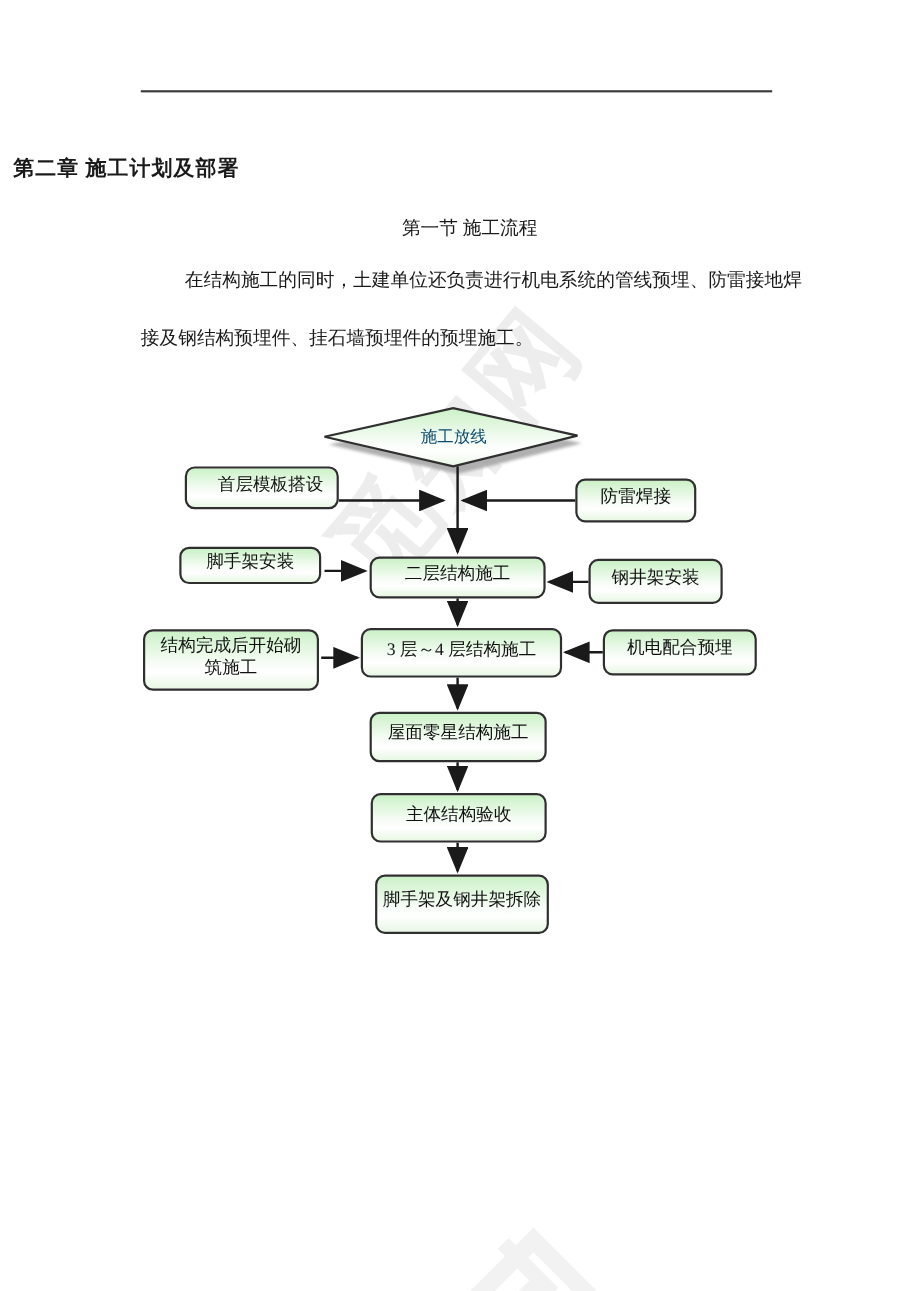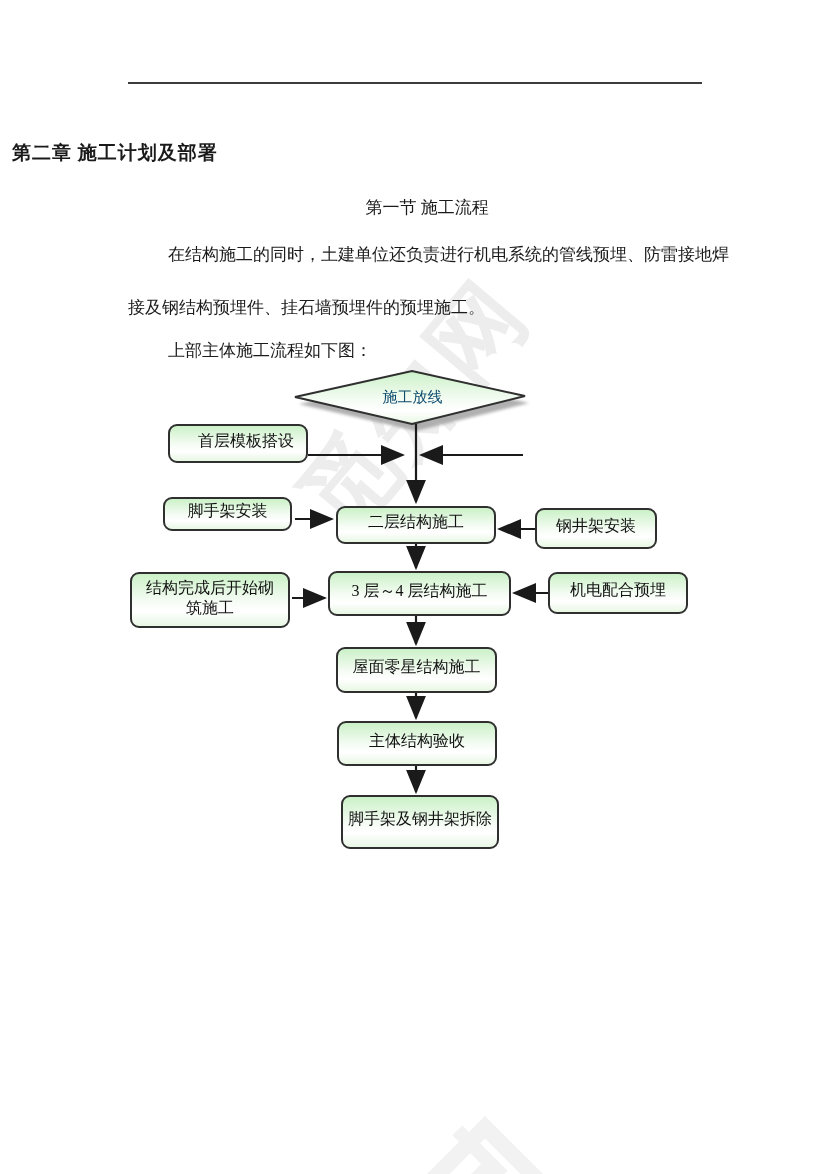--- a/index.html
+++ b/index.html
@@ -111,21 +111,20 @@
   <div class="wm-logo"></div>
   <div class="wm-logo-bar1"></div>
   <div class="wm-logo-bar2"></div>
 
   <div class="header-rule"></div>
 
   <div class="chapter-title">第二章 施工计划及部署</div>
   <div class="section-title">第一节 施工流程</div>
   <div class="body-line l1">在结构施工的同时，土建单位还负责进行机电系统的管线预埋、防雷接地焊</div>
   <div class="body-line l2">接及钢结构预埋件、挂石墙预埋件的预埋施工。</div>
-  <div class="body-line l3">上部主体施工流程如下图：</div>
 
   <svg class="connector-layer" viewBox="0 0 830 1174" xmlns="http://www.w3.org/2000/svg">
     <defs>
       <linearGradient id="gGreen" x1="0" y1="0" x2="0" y2="1">
         <stop offset="0%" stop-color="#cbf1c7"></stop>
         <stop offset="55%" stop-color="#f5fcf4"></stop>
         <stop offset="75%" stop-color="#ffffff"></stop>
         <stop offset="100%" stop-color="#e8f7e4"></stop>
       </linearGradient>
       <filter id="soft" x="-20%" y="-20%" width="140%" height="140%">
@@ -149,20 +148,21 @@
     <line x1="292" y1="598" x2="325" y2="598" stroke="#1a1a1a" stroke-width="2.2" marker-end="url(#ah)"></line>
     <line x1="548" y1="593" x2="514" y2="593" stroke="#1a1a1a" stroke-width="2.2" marker-end="url(#ah)"></line>
     <line x1="416" y1="616" x2="416" y2="644" stroke="#1a1a1a" stroke-width="2.2" marker-end="url(#ah)"></line>
     <line x1="416" y1="693" x2="416" y2="718" stroke="#1a1a1a" stroke-width="2.2" marker-end="url(#ah)"></line>
     <line x1="416" y1="766" x2="416" y2="792" stroke="#1a1a1a" stroke-width="2.2" marker-end="url(#ah)"></line>
   </svg>
 
   <div class="diamond-label">施工放线</div>
 
   <div class="flow-box n0">首层模板搭设</div>
+  <div class="flow-box n1">防雷焊接</div>
   <div class="flow-box n2">脚手架安装</div>
   <div class="flow-box n3">二层结构施工</div>
   <div class="flow-box n4">钢井架安装</div>
   <div class="flow-box n5">结构完成后开始砌筑施工</div>
   <div class="flow-box n6">3 层～4 层结构施工</div>
   <div class="flow-box n7">机电配合预埋</div>
   <div class="flow-box n8">屋面零星结构施工</div>
   <div class="flow-box n9">主体结构验收</div>
   <div class="flow-box n10">脚手架及钢井架拆除</div>
 

